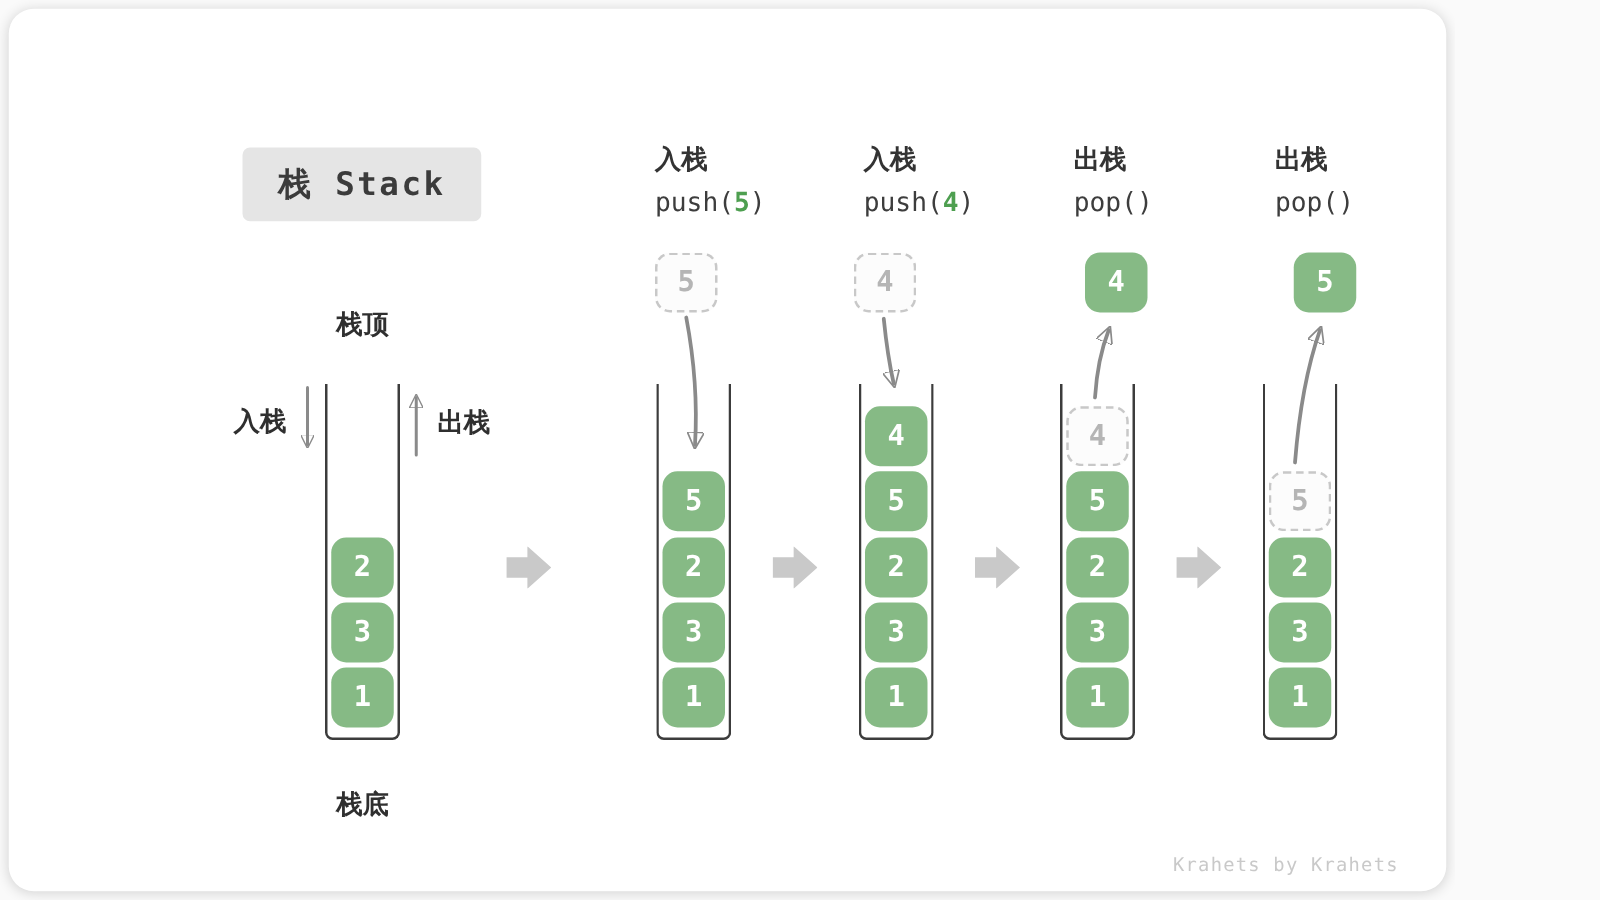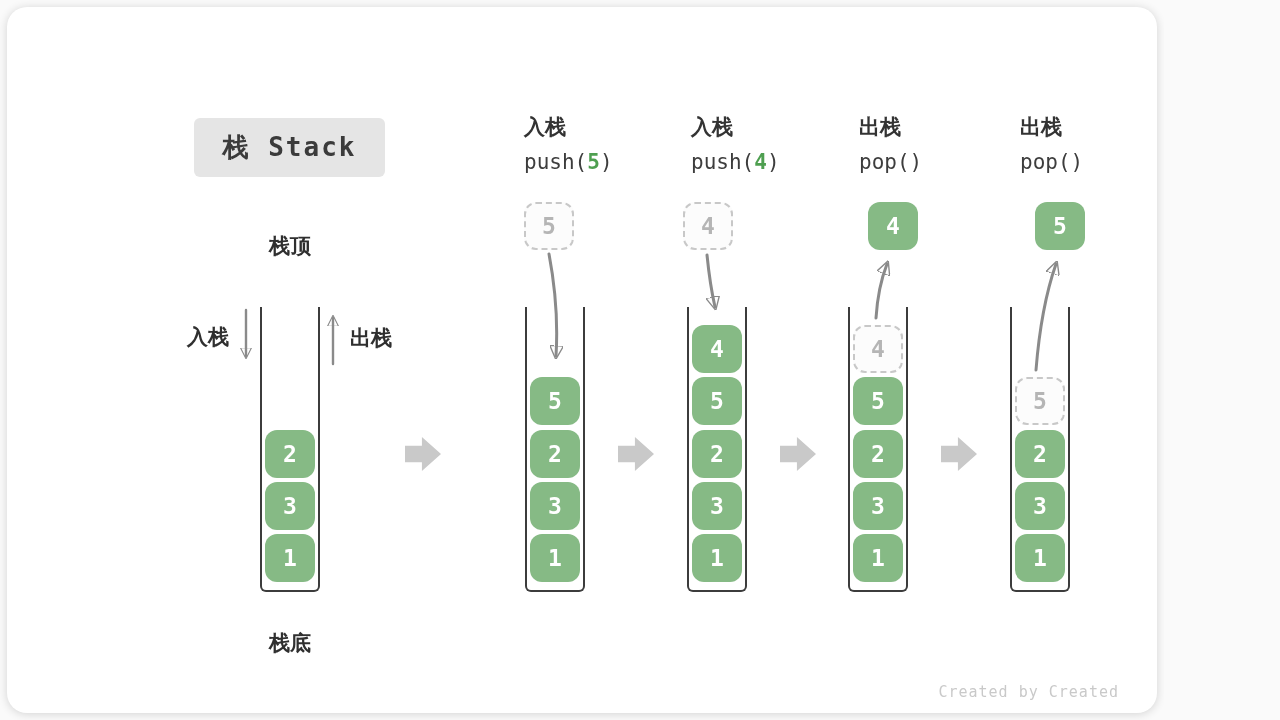--- a/index.html
+++ b/index.html
@@ -64,21 +64,21 @@
     </div>
     <div class="op" style="left:852px">
       <div class="op-kind">出栈</div>
       <div class="op-code"><span>pop(</span><span class="arg"></span><span>)</span></div>
     </div>
     <div class="op" style="left:1013px">
       <div class="op-kind">出栈</div>
       <div class="op-code"><span>pop(</span><span class="arg"></span><span>)</span></div>
     </div>
 
-    <div class="side-label" style="left:283px;top:225px;transform:translateX(-50%)">栈顶</div>
+    <div class="side-label" style="left:283px;top:238px;transform:translateX(-50%)">栈顶</div>
     <div class="side-label" style="left:283px;top:622px;transform:translateX(-50%)">栈底</div>
     <div class="side-label" style="left:222px;top:316px;transform:translateX(-100%)">入栈</div>
     <div class="side-label" style="left:343px;top:317px">出栈</div>
 
     <svg class="overlay" viewBox="0 0 1280 720">
       <defs>
         <marker id="ah" viewBox="0 0 10 10" refX="7.5" refY="5" markerWidth="4.6" markerHeight="4.6" orient="auto-start-reverse">
           <path d="M0,0 L10,5 L0,10 z" fill="#8a8a8a" stroke="none"></path>
         </marker>
       </defs>
@@ -121,15 +121,15 @@
         <div class="block solid" style="left: 1008px; top: 475px;">3</div>
         <div class="block solid" style="left: 1008px; top: 527px;">1</div>
         <div class="block solid" style="left: 1028px; top: 195px;">5</div>
       </div>
 
     <div class="block-arrow" style="left:398px"></div>
     <div class="block-arrow" style="left:611px"></div>
     <div class="block-arrow" style="left:773px"></div>
     <div class="block-arrow" style="left:934px"></div>
 
-    <div class="watermark">Created by Created</div>
+    <div class="watermark">Krahets by Krahets</div>
   </div>
 </div>
 
 </body></html>

